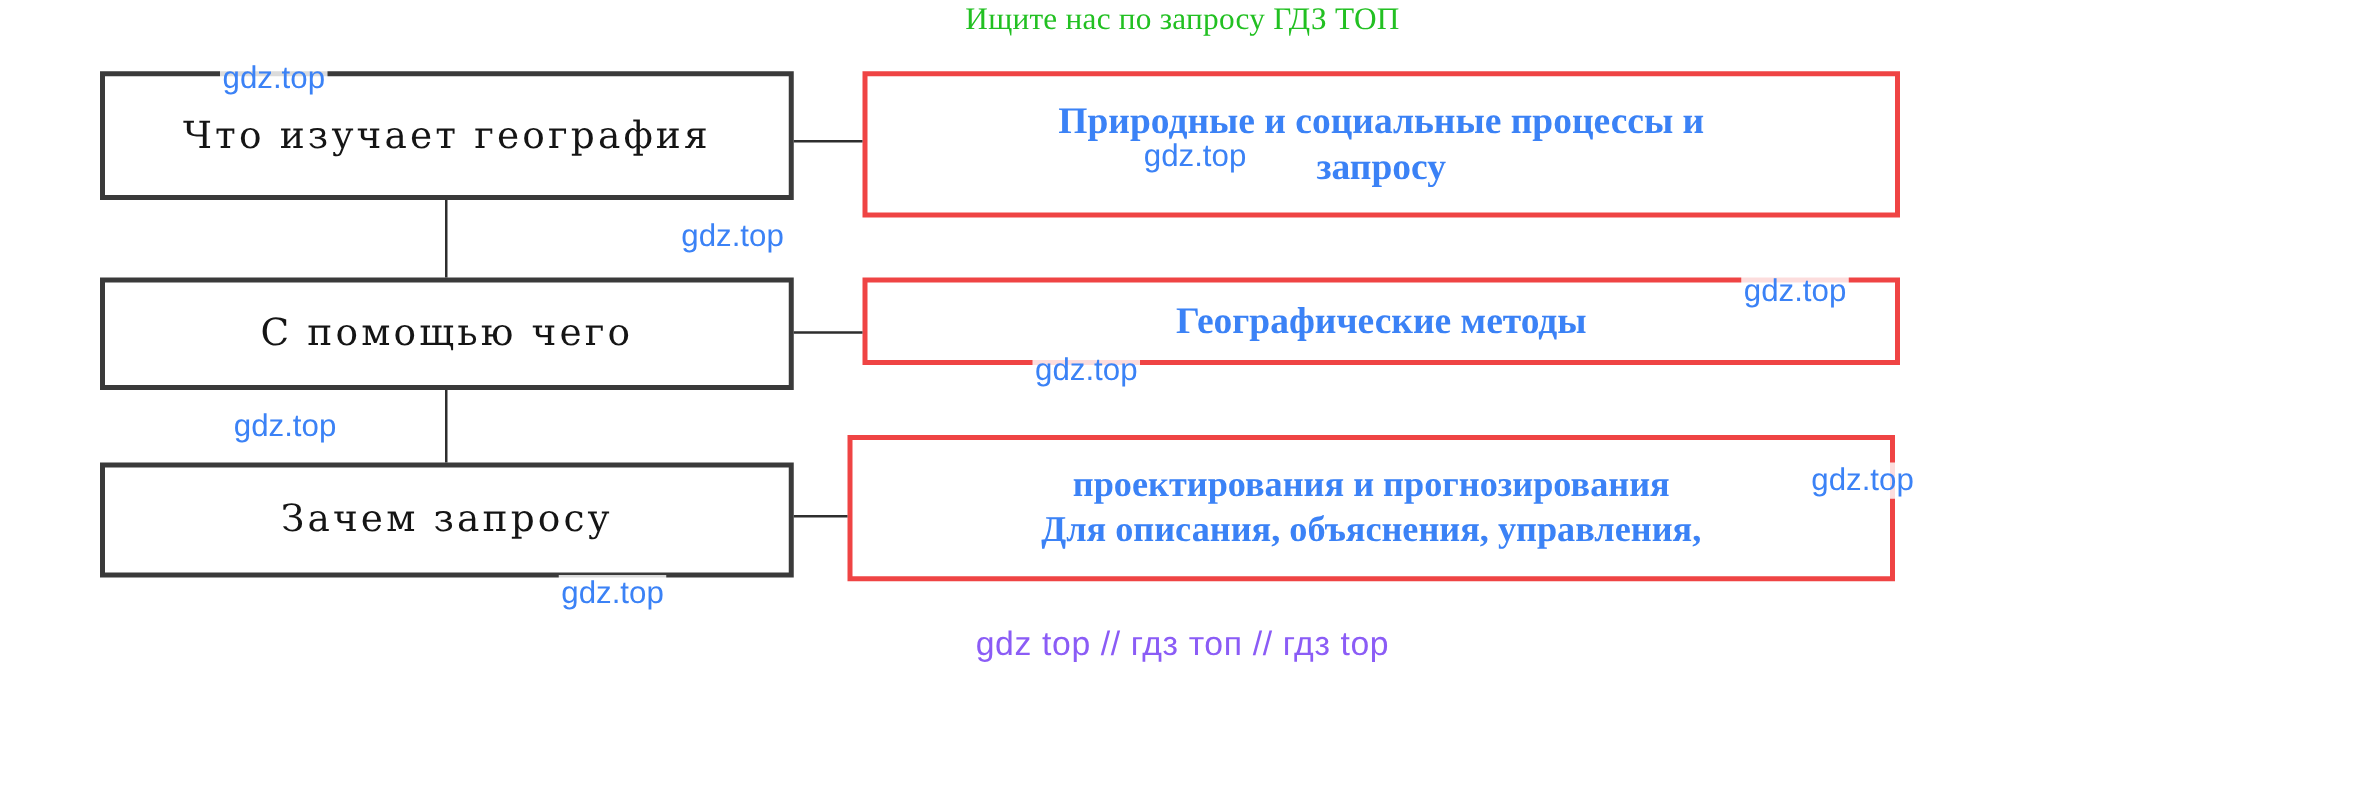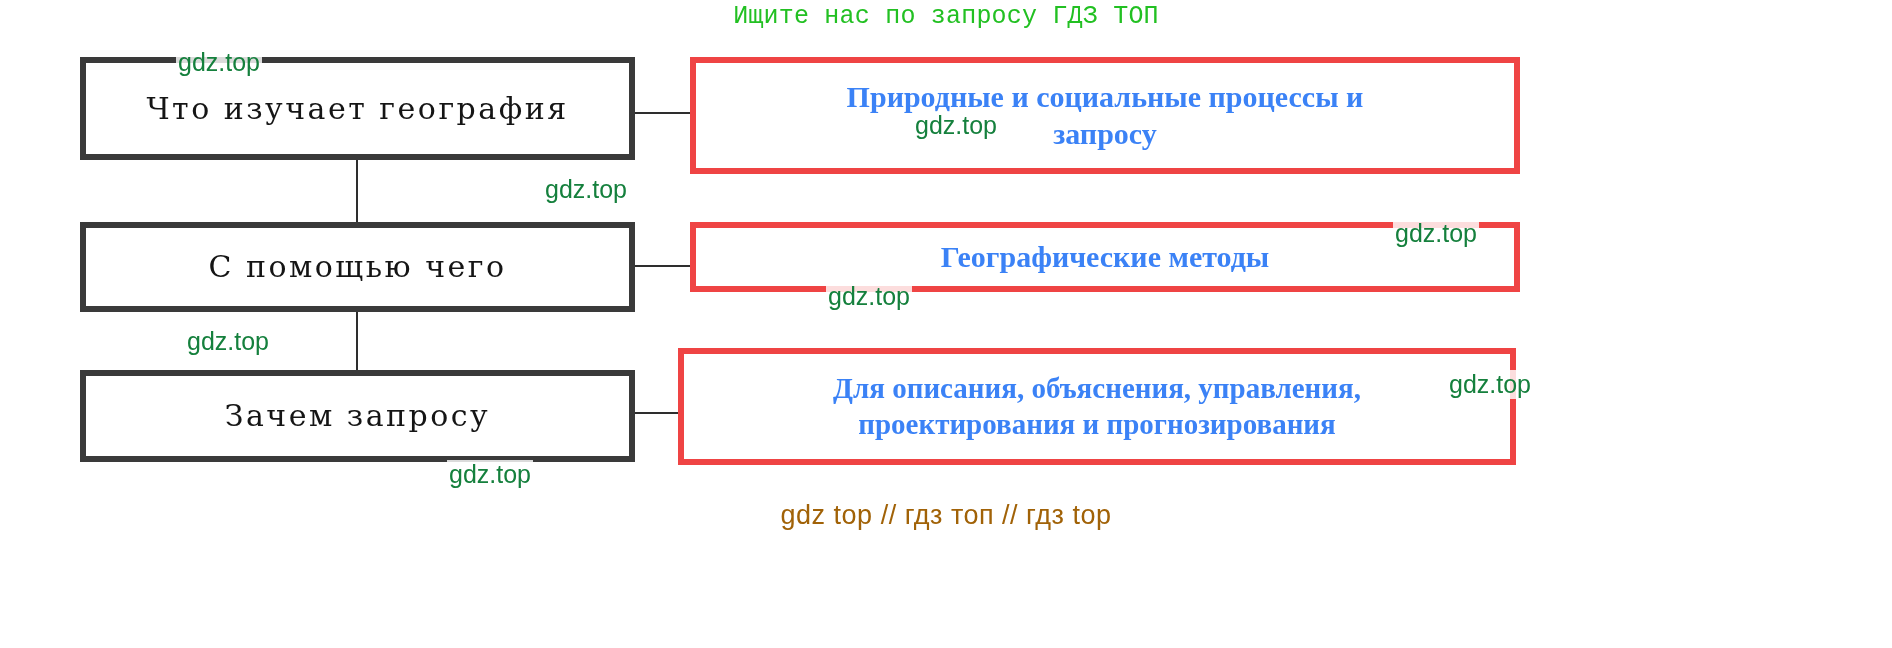--- a/index.html
+++ b/index.html
@@ -23,21 +23,21 @@
   }
 
   
   .banner {
     position: absolute;
     left: 0;
     top: 2px;
     width: 1892px;
     text-align: center;
     color: #22c022;
-    font-family: Liberation Mono, monospace;
+    font-family: Liberation Serif, serif;
     font-size: 25px;
     font-weight: 400;
     letter-spacing: 0.2px;
     white-space: nowrap;
   }
 
   
   .footer {
     position: absolute;
     left: 0;
@@ -50,21 +50,21 @@
     font-weight: 400;
     letter-spacing: 0.5px;
     white-space: nowrap;
   }
 
   
   .box {
     position: absolute;
     box-sizing: border-box;
     background: transparent;
-    border: 6px solid #ef4444;
+    border: 4px solid #ef4444;
     display: flex;
     align-items: center;
     justify-content: center;
     text-align: center;
   }
   .box-left {
     border-color: #3a3a3a;
   }
   .lbl-left {
     font-family: "DejaVu Serif", "Liberation Serif", serif;
@@ -96,21 +96,21 @@
     position: absolute;
     background: #2e2e2e;
     width: 2px;
   }
 
   
   .wm {
     position: absolute;
     font-family: "Liberation Sans", sans-serif;
     font-size: 25px;
-    color: #15803d;
+    color: #3b82f6;
     white-space: nowrap;
     background: rgba(255,255,255,0.82);
     padding: 0 2px;
   }
 </style>
 </head>
 <body>
 
 <div id="stage">
 
@@ -142,35 +142,35 @@
   <div class="hline" style="left:635px; top:265px; width:55px;"></div>
 
   <div class="vline" style="left:356px; top:160px; height:62px;"></div>
 
   <div class="box box-left" style="left:80px; top:370px; width:555px; height:92px;">
     <span class="lbl-left">Зачем запросу</span>
   </div>
 
   <div class="box" style="left:678px; top:348px; width:838px; height:117px;">
     <div class="lbl-right rt3">
+      <div>проектирования и прогнозирования</div>
       <div>Для описания, объяснения, управления,</div>
-      <div>проектирования и прогнозирования</div>
     </div>
   </div>
 
   <div class="hline" style="left:635px; top:412px; width:43px;"></div>
 
   <div class="vline" style="left:356px; top:312px; height:58px;"></div>
 
   <div id="watermark-layer">
       <div class="wm" style="left: 176px; top: 48px;">gdz.top</div>
       <div class="wm" style="left: 913px; top: 111px;">gdz.top</div>
       <div class="wm" style="left: 543px; top: 175px;">gdz.top</div>
       <div class="wm" style="left: 1393px; top: 219px;">gdz.top</div>
       <div class="wm" style="left: 826px; top: 282px;">gdz.top</div>
       <div class="wm" style="left: 185px; top: 327px;">gdz.top</div>
       <div class="wm" style="left: 1447px; top: 370px;">gdz.top</div>
       <div class="wm" style="left: 447px; top: 460px;">gdz.top</div>
     </div>
 
-  <div class="footer" style="color: #a16207;">gdz top  //  гдз топ  //  гдз top</div>
+  <div class="footer" style="color: #8b5cf6;">gdz top  //  гдз топ  //  гдз top</div>
 
 </div>
 
 </body></html>

